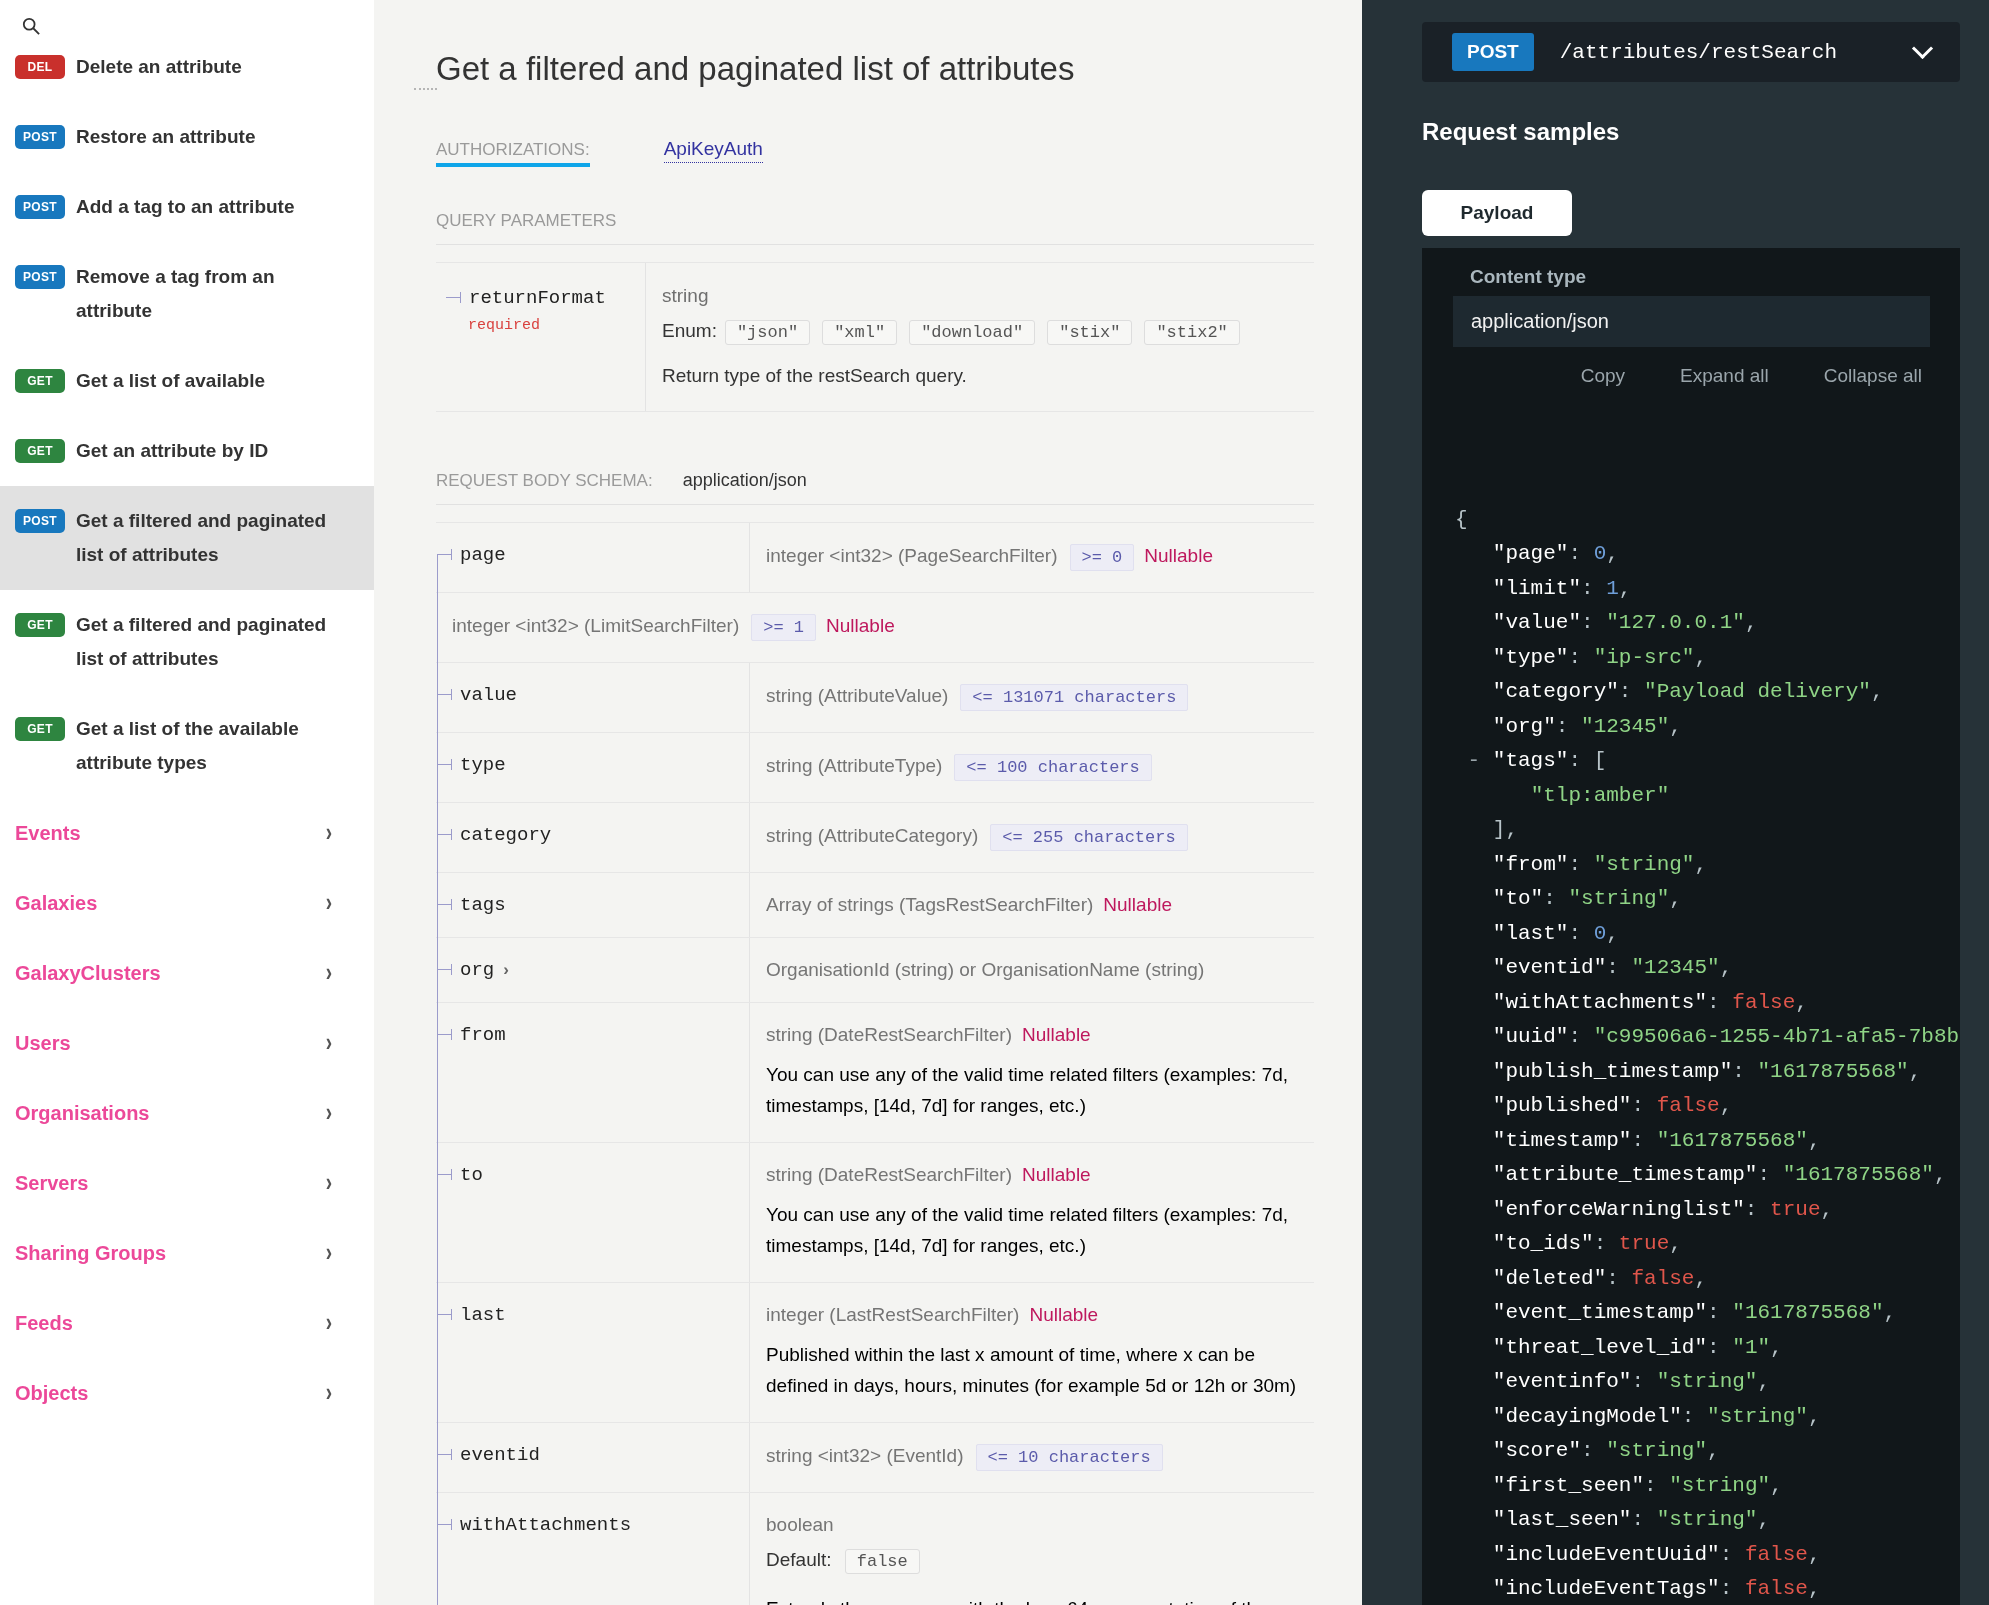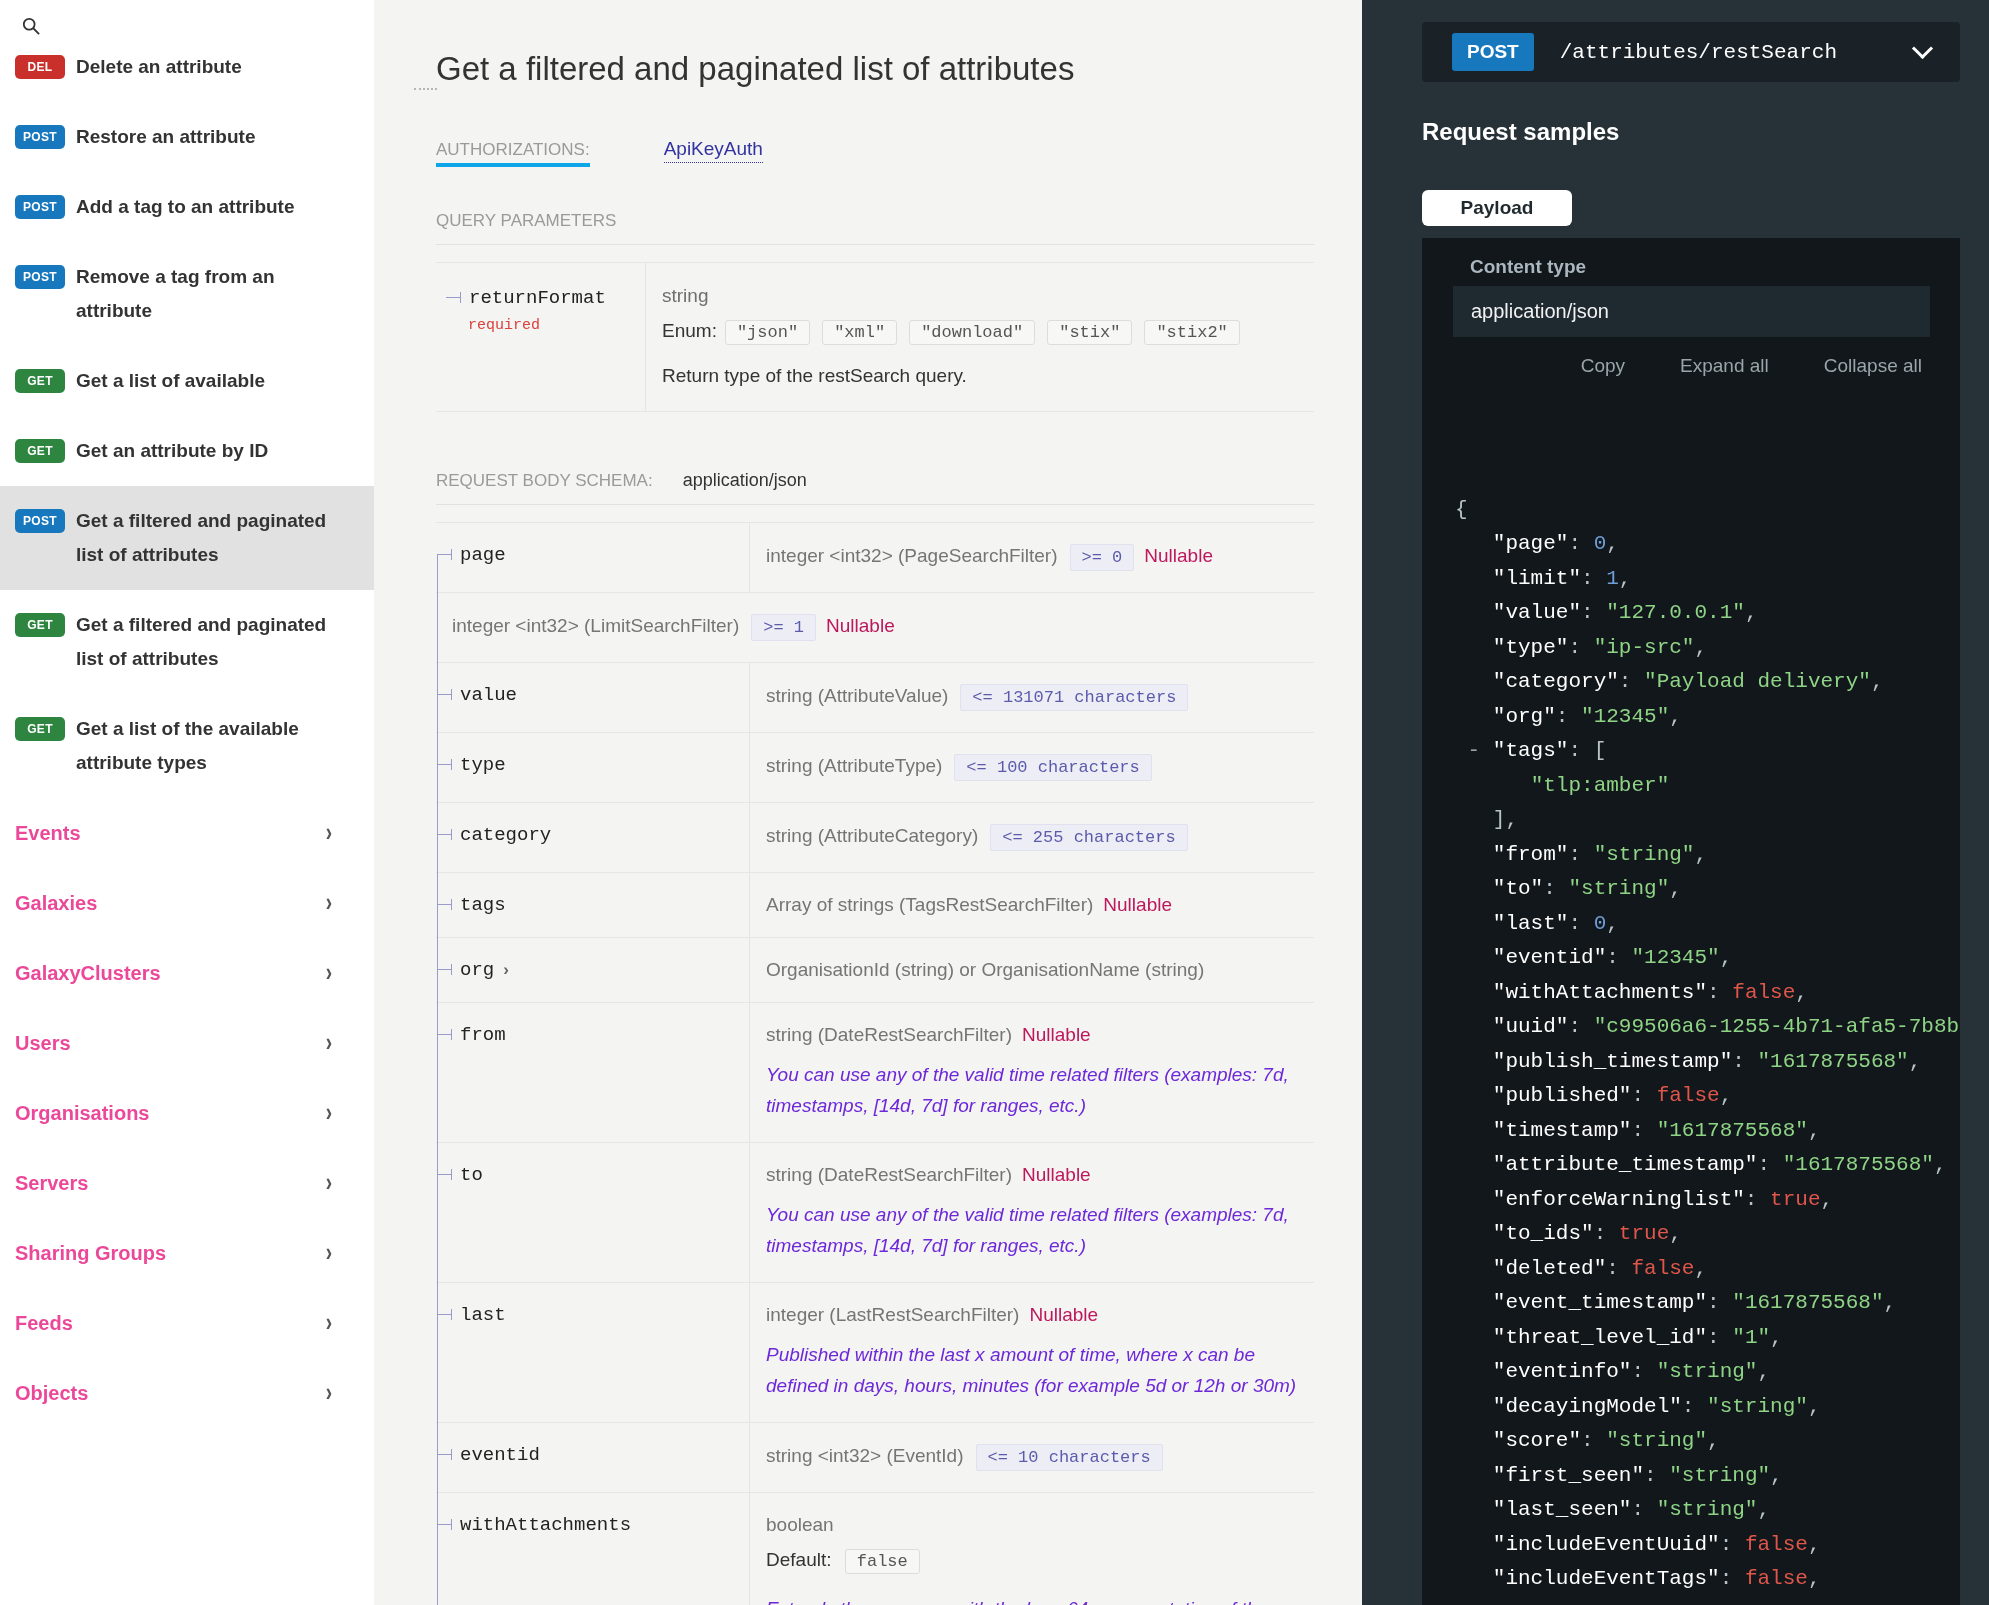--- a/index.html
+++ b/index.html
@@ -57,35 +57,35 @@
   .brow { display:flex; border-bottom:1px solid #e6e6e6; }
   .bname { flex:0 0 314px; border-right:1px solid #e3e3e3; padding:21px 0 21px 1px; }
   .bdesc { flex:1; padding:21px 0 21px 16px; }
   .tree { position:relative; display:inline-block; width:15px; height:12px; margin-right:8px; }
   .tree::before { content:""; position:absolute; left:0; top:6px; width:15px; height:1px; background:#9b9bcb; }
   .tree::after  { content:""; position:absolute; right:0; top:1px; width:1px; height:11px; background:#9b9bcb; }
   .btype { font-size:19px; color:#757575; }
   .cbadge { display:inline-block; margin-left:12px; padding:3px 11px; background:#ededf6; border:1px solid #e0e0ef;
             border-radius:2px; font-family:"Liberation Mono",monospace; font-size:17px; color:#5b5bab; }
   .nullable { margin-left:10px; font-size:19px; color:#be185d; }
-  .ddesc { margin-top:13px; font-size:19px; line-height:31px; color:#6d28d9; max-width:566px;font-style:italic; }
+  .ddesc { margin-top:13px; font-size:19px; line-height:31px; color:#000000; max-width:566px; }
   .ddefault { margin-top:13px; font-size:19px; color:#333; }
   .org-caret { margin-left:9px; color:#666; font-size:17px; font-weight:700; }
 
   
   .panel { width:627px; min-width:627px; background:#263238; height:1605px; display:flex; flex-direction:column; }
   .endpoint { margin:22px 29px 0 60px; height:60px; background:#1a2127; border-radius:4px;
               display:flex; align-items:center; position:relative; cursor:pointer; }
   .method-pill { margin-left:30px; background:#1878be; color:#fff; font-size:19px; font-weight:600;
                  padding:8px 15px; border-radius:3px; }
   .endpoint-path { margin-left:26px; color:#fff; font-family:"Liberation Mono",monospace; font-size:21px; }
   .chevron-down { position:absolute; right:30px; top:19px; width:15px; height:15px;
                   border-right:3px solid #fff; border-bottom:3px solid #fff; transform:rotate(45deg); }
   .samples-title { margin:36px 0 0 60px; font-size:24px; font-weight:700; color:#fff; }
-  .payload-tab { margin:44px 0 0 60px; width:150px; height:36px; background:#fff; border-radius:6px;
+  .payload-tab { margin:44px 0 0 60px; width:150px; height:46px; background:#fff; border-radius:6px;
                  color:#1f292e; font-size:19px; font-weight:700; display:flex; align-items:center;
                  justify-content:center; cursor:pointer; }
   .code-wrap { margin:12px 29px 0 60px; background:#11171a; flex:1; overflow:hidden; }
   .ct-label { margin:18px 0 8px 48px; color:#aab7be; font-size:19px; font-weight:700; }
   .ct-box { margin:0 30px 0 31px; background:#1e2930; padding:14px 18px; color:#f2f2f2; font-size:20px; cursor:pointer; }
   .actions { display:flex; justify-content:flex-end; gap:55px; margin:18px 38px 0 0;
              color:#9aa5ab; font-size:19px; }
   .actions span { cursor:pointer; }
   .code { margin-top:12px; padding-left:33px; font-family:"Liberation Mono",monospace;
           font-size:21px; line-height:34.5px; white-space:pre; }

